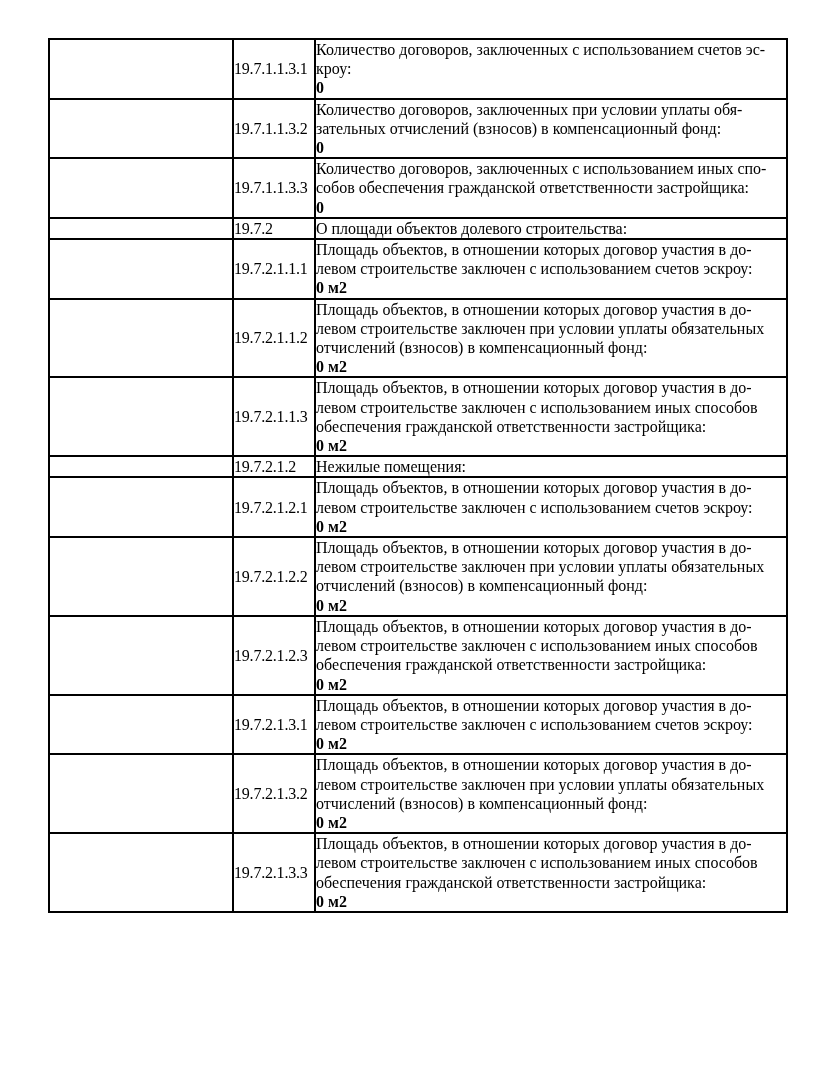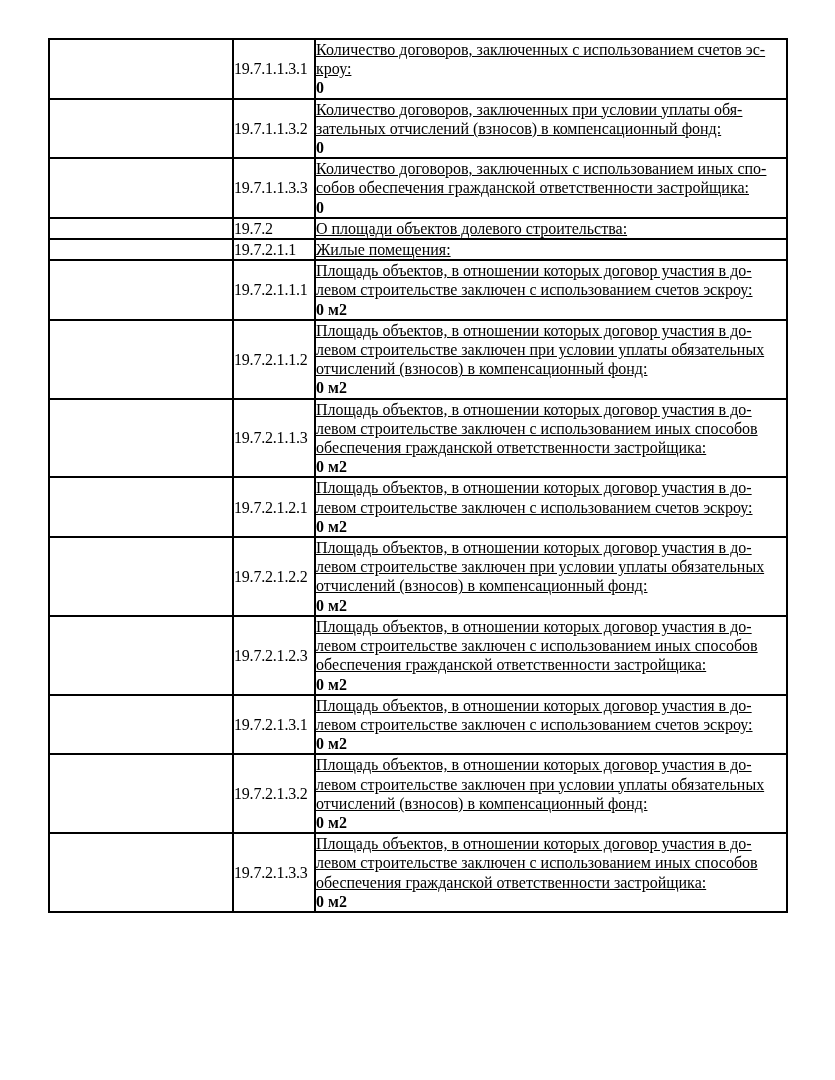--- a/index.html
+++ b/index.html
@@ -39,21 +39,20 @@
     letter-spacing: -0.2px;
     border-radius: 20px;
   }
   td.col-content {
     width: 470px;
     vertical-align: top;
     padding: 0 3px 1px 3px;
   }
   .label {
     white-space: pre-line;
-    text-decoration: underline;
   }
   .value {
     font-weight: bold;
   }
 </style>
 </head>
 <body>
 
 <div class="page">
   <table class="decl">
@@ -87,27 +86,20 @@
         </tr>
         <tr>
           <td class="col-empty"></td>
           <td class="col-code">19.7.2</td>
           <td class="col-content">
             <div class="label">О площади объектов долевого строительства:</div>
           </td>
         </tr>
         <tr>
           <td class="col-empty"></td>
-          <td class="col-code">19.7.2.1.1</td>
-          <td class="col-content">
-            <div class="label">Жилые помещения:</div>
-          </td>
-        </tr>
-        <tr>
-          <td class="col-empty"></td>
           <td class="col-code">19.7.2.1.1.1</td>
           <td class="col-content">
             <div class="label">Площадь объектов, в отношении которых договор участия в до-
 левом строительстве заключен с использованием счетов эскроу:</div>
             <div class="value">0 м2</div>
           </td>
         </tr>
         <tr>
           <td class="col-empty"></td>
           <td class="col-code">19.7.2.1.1.2</td>
@@ -119,20 +111,27 @@
           </td>
         </tr>
         <tr>
           <td class="col-empty"></td>
           <td class="col-code">19.7.2.1.1.3</td>
           <td class="col-content">
             <div class="label">Площадь объектов, в отношении которых договор участия в до-
 левом строительстве заключен с использованием иных способов
 обеспечения гражданской ответственности застройщика:</div>
             <div class="value">0 м2</div>
+          </td>
+        </tr>
+        <tr>
+          <td class="col-empty"></td>
+          <td class="col-code">19.7.2.1.2</td>
+          <td class="col-content">
+            <div class="label">Нежилые помещения:</div>
           </td>
         </tr>
         <tr>
           <td class="col-empty"></td>
           <td class="col-code">19.7.2.1.2.1</td>
           <td class="col-content">
             <div class="label">Площадь объектов, в отношении которых договор участия в до-
 левом строительстве заключен с использованием счетов эскроу:</div>
             <div class="value">0 м2</div>
           </td>

